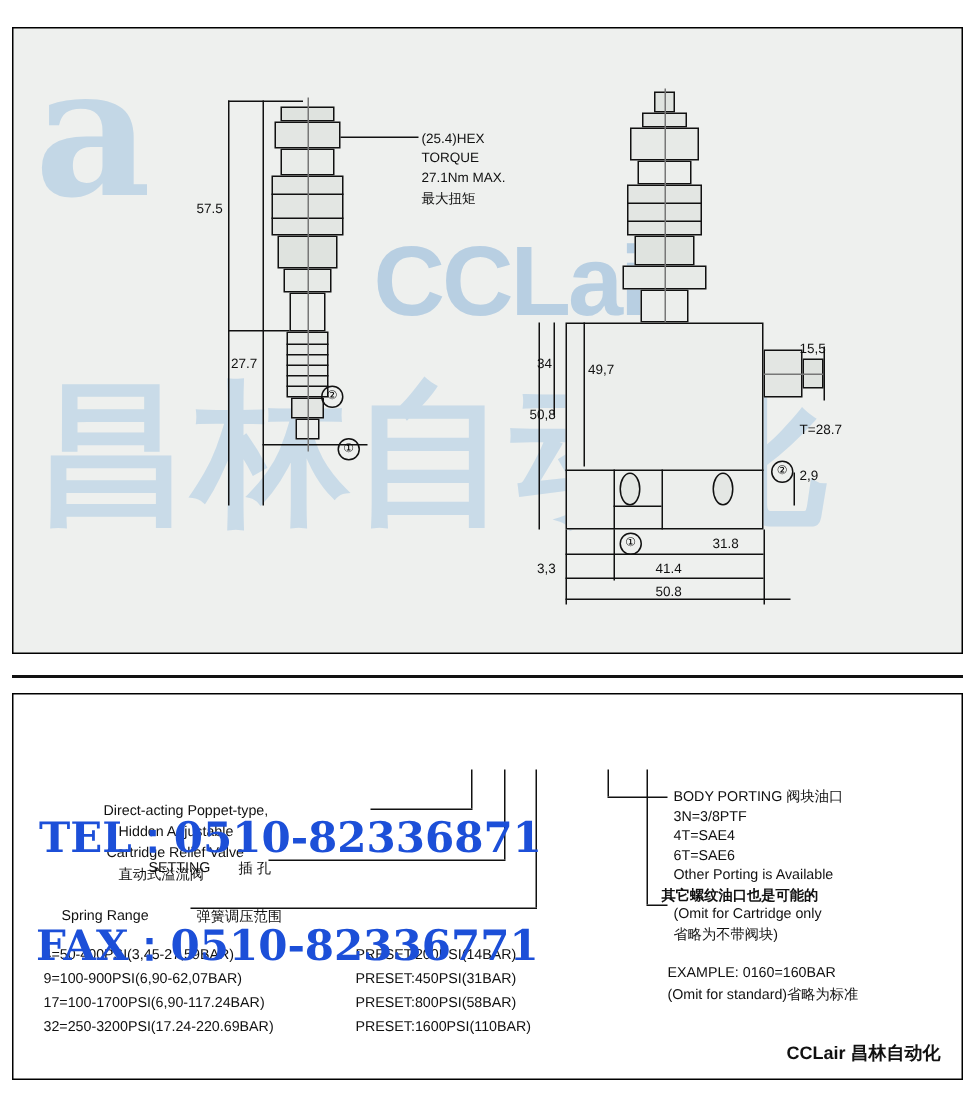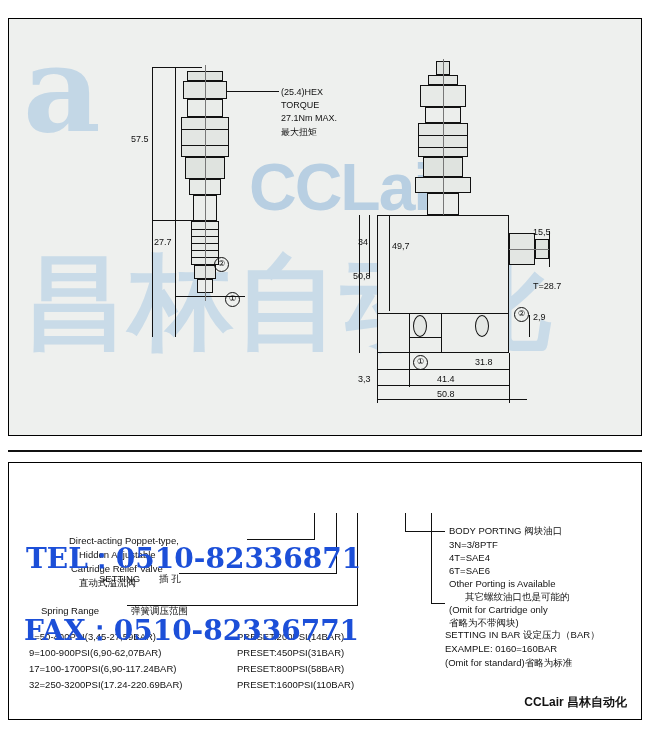--- a/index.html
+++ b/index.html
@@ -223,25 +223,24 @@
   <div class="btxt" style="left:228px;top:168px;">PRESET:200PSI(14BAR)</div>
   <div class="btxt" style="left:228px;top:184px;">PRESET:450PSI(31BAR)</div>
   <div class="btxt" style="left:228px;top:200px;">PRESET:800PSI(58BAR)</div>
   <div class="btxt" style="left:228px;top:216px;">PRESET:1600PSI(110BAR)</div>
 
   <div class="btxt" style="left:440px;top:62px;">BODY PORTING  阀块油口</div>
   <div class="btxt" style="left:440px;top:76px;">3N=3/8PTF</div>
   <div class="btxt" style="left:440px;top:89px;">4T=SAE4</div>
   <div class="btxt" style="left:440px;top:102px;">6T=SAE6</div>
   <div class="btxt" style="left:440px;top:115px;">Other Porting is Available</div>
-  <div class="btxt" style="left:456px;top:128px;">其它螺纹油口也是可能的</div>
+  <div class="btxt" style="left:432px;top:128px;font-weight:bold;">其它螺纹油口也是可能的</div>
   <div class="btxt" style="left:440px;top:141px;">(Omit for Cartridge only</div>
   <div class="btxt" style="left:440px;top:154px;">省略为不带阀块)</div>
 
-  <div class="btxt" style="left:436px;top:166px;">SETTING IN BAR  设定压力（BAR）</div>
   <div class="btxt" style="left:436px;top:180px;">EXAMPLE: 0160=160BAR</div>
   <div class="btxt" style="left:436px;top:194px;">(Omit for standard)省略为标准</div>
 
   <div class="brand">CCLair 昌林自动化</div>
 </div>
 
 <div class="contact" id="tel">TEL：0510-82336871</div>
 <div class="contact" id="fax">FAX：0510-82336771</div>
 
 </body></html>

